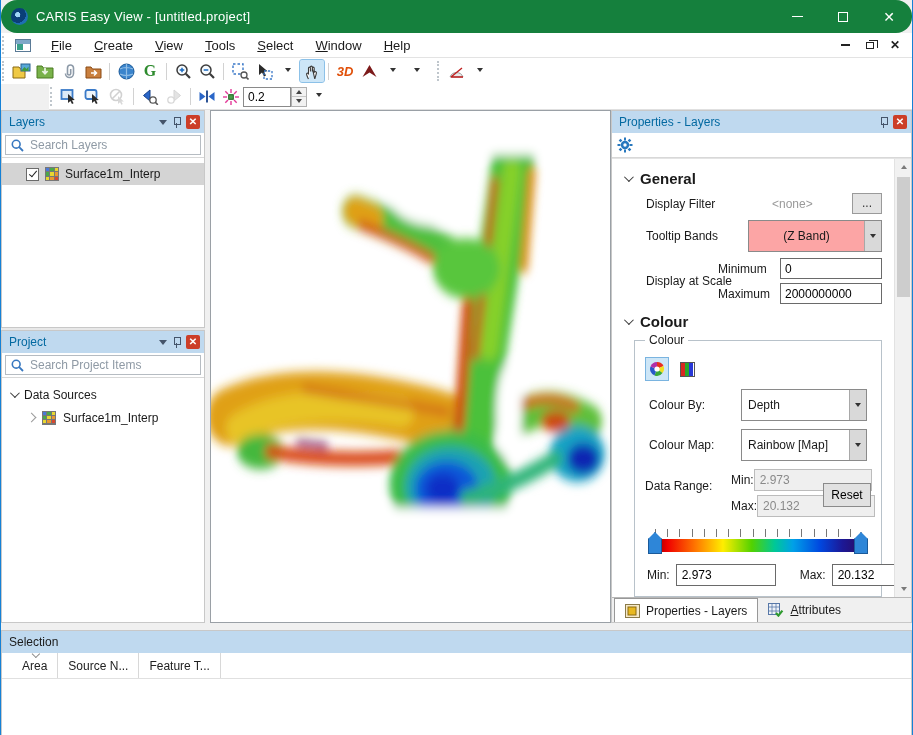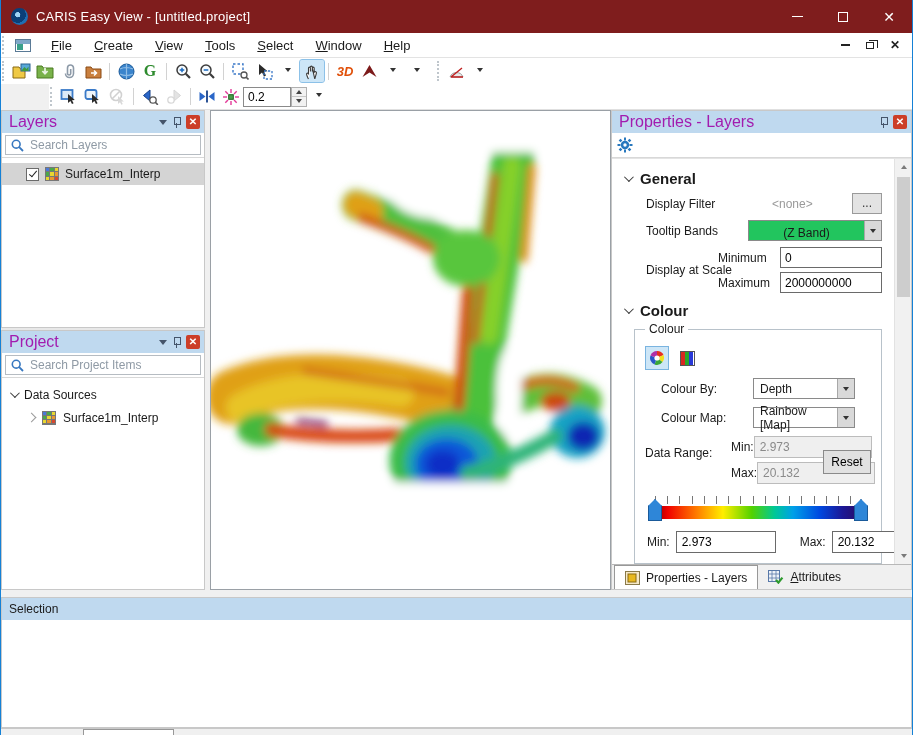--- a/index.html
+++ b/index.html
@@ -4,21 +4,21 @@
 <style>
   * { box-sizing: border-box; margin: 0; padding: 0; }
   html,body { width: 913px; height: 735px; overflow: hidden; }
   body {
     font-family: "Liberation Sans", sans-serif;
     font-size: 12px; color: #1a1a1a; background: #f0f0f0;
     border-left: 1px solid #1581d6; border-right: 1px solid #1581d6;
     display: flex; flex-direction: column;
   }
   
-  .titlebar { height: 33px; background: #7f1d1d; color: #fff; display: flex; align-items: center; flex: 0 0 33px; }
+  .titlebar { height: 33px; background: #15803d; color: #fff; display: flex; align-items: center; flex: 0 0 33px; border-radius: 16px; }
   .app-ico { width: 17px; height: 17px; border-radius: 50%; background: radial-gradient(circle at 40% 40%, #9fd4f6 0 18%, #0a3f78 19% 55%, #1e6fb4 56% 100%); margin: 0 8px 0 10px; }
   .t-title { font-size: 13px; letter-spacing: .2px; }
   .t-btns { margin-left: auto; display: flex; height: 100%; }
   .t-btn { width: 46px; height: 100%; display: flex; align-items: center; justify-content: center; font-size: 14px; color:#fff; }
   .t-btn .sq { width: 10px; height: 10px; border: 1px solid #fff; display: block; }
   .t-btn .mn { width: 11px; height: 1px; background: #fff; display: block; }
   
   .menubar { height: 25px; background: #fff; display: flex; align-items: center; border-bottom: 1px solid #e3e3e3; flex: 0 0 25px; }
   .grip { width: 6px; align-self: stretch; margin: 3px 1px; border-left: 2px dotted #bfc6cc; }
   .mdi-ico { width: 16px; height: 13px; border: 1px solid #5a7a96; margin: 0 9px 0 6px; background: linear-gradient(#7fa8c8 0 4px, #fff 4px); position: relative; }
@@ -47,21 +47,21 @@
   .spinner span + span { border-top: 1px solid #c8c8c8; }
   .up-t { width:0;height:0;border-left:3px solid transparent;border-right:3px solid transparent;border-bottom:4px solid #444; }
   .dn-t { width:0;height:0;border-left:3px solid transparent;border-right:3px solid transparent;border-top:4px solid #444; }
   
   .workspace { flex: 0 0 440px; display: flex; background: #e8e8e8; }
   .leftcol { width: 204px; display: flex; flex-direction: column; }
   .vsplit { width: 5px; background: #f0f0f0; }
   .panel { display: flex; flex-direction: column; background: #fff; border: 1px solid #c8c8c8; }
   .panel + .panel { margin-top: 2px; }
   .phead { height: 22px; background: #bfd9ef; display: flex; align-items: center; padding: 0 4px 0 7px; flex: 0 0 22px; }
-  .phead .ttl { font-size: 16px; color: #a21caf; }
+  .phead .ttl { font-size: 12px; color: #0369a1; }
   .phead .hbtns { margin-left: auto; display: flex; align-items: center; gap: 6px; }
   .hv { width: 0; height: 0; border-left: 4px solid transparent; border-right: 4px solid transparent; border-top: 5px solid #44546a; }
   .pin { width: 7px; height: 11px; position: relative; }
   .pin:before { content:""; position:absolute; left:1px; top:0; width:5px; height:6px; border:1px solid #44546a; }
   .pin:after { content:""; position:absolute; left:3px; top:6px; width:1px; height:5px; background:#44546a; }
   .xbtn { width: 14px; height: 14px; background: #cc3e28; border-radius: 2px; color: #fff; font-size: 10px; line-height: 13px; text-align: center; font-weight: bold; }
   .psearch { height: 25px; border-bottom: 1px solid #d8d8d8; display: flex; align-items: center; padding: 8px 3px; gap: 3px; flex: 0 0 25px; }
   .sbox { flex: 1; height: 20px; border: 1px solid #b6bcc2; display: flex; align-items: center; padding: 0 5px; gap: 6px; }
   .sbox input { border: none; outline: none; flex: 1; font-size: 12px; font-family: inherit; color: #333; min-width: 0; background: transparent; }
   .sbox input::placeholder { color: #8f9aa5; }
@@ -85,36 +85,36 @@
   .gear { width: 20px; height: 20px; display: flex; align-items: center; justify-content: center; }
   .pcontent { flex: 1; position: relative; padding: 2px 21px 0 6px; overflow: hidden; border-top: 1px solid #e4e4e4; }
   .scrollv { position: absolute; right: 0; top: 0; bottom: 0; width: 17px; background: #f1f1f1; border-left: 1px solid #e2e2e2; }
   .scrollv .ar { position: absolute; left: 0; width: 17px; height: 16px; display: flex; align-items: center; justify-content: center; }
   .scrollv .thumb { position: absolute; left: 2px; width: 13px; top: 18px; height: 120px; background: #cdcdcd; }
   .sec-h { display: flex; align-items: center; gap: 9px; margin: 9px 0 6px 6px; font-weight: bold; font-size: 15px; }
   .prow { display: flex; align-items: center; margin: 6px 8px 6px 28px; min-height: 21px; }
   .plbl { width: 102px; flex: 0 0 102px; }
   .pval-gray { color: #9a9a9a; flex: 1; padding-left: 24px; }
   .browse { width: 30px; height: 21px; background: #e3e3e3; border: 1px solid #9a9a9a; text-align: center; line-height: 18px; color:#333; }
-  .ddown { flex: 1; height: 21px; background: #22c55e; border: 1px solid #8a8a8a; display: flex; align-items: flex-end; position: relative; }
+  .ddown { flex: 1; height: 32px; background: #fca5a5; border: 1px solid #8a8a8a; display: flex; align-items: center; position: relative; }
   .ddown .dv { flex: 1; text-align: center; }
   .ddown .dvl { flex: 1; text-align: left; padding-left: 6px; background: #fff; height: 100%; display:flex; align-items:center; }
   .ddown .da { width: 17px; height: 100%; display: flex; align-items: center; justify-content: center; border-left: 1px solid #a8a8a8; background:#d9d9d9; }
   .dsgrp { position: relative; margin-left: 28px; margin-right: 8px; }
   .dsgrp .span-lbl { position: absolute; left: 0; top: 50%; transform: translateY(-50%); }
   .dsrow { display: flex; align-items: center; margin: 4px 0 4px 72px; }
   .dsrow .slbl { width: 62px; }
   .inp { height: 21px; border: 1px solid #6a6a6a; padding: 0 4px; font-family: inherit; font-size: 12px; flex: 1; min-width: 0; }
   .groupbox { border: 1px solid #b8c2ca; margin: 10px 8px 0 16px; position: relative; padding: 12px 10px 8px 10px; }
   .groupbox .legend { position: absolute; top: -8px; left: 10px; background: #fff; padding: 0 4px; }
   .cbtn { width: 24px; height: 24px; border: 1px solid transparent; display: flex; align-items: center; justify-content: center; }
   .cbtn.sel { background: #cde6f7; border-color: #7ab4e0; }
   .rgb-ico { width: 15px; height: 15px; display: flex; border: 1px solid #555; }
   .rgb-ico b { flex: 1; }
-  .grow { display: flex; align-items: center; margin: 8px 16px; }
+  .grow { display: flex; align-items: center; margin: 8px 4px; }
   .grow .glbl { width: 92px; flex: 0 0 92px; }
   .dr-wrap { position: relative; margin-top: 8px; }
   .dr-lbl { position: absolute; left: 0; top: 10px; }
   .drrow { display: flex; align-items: center; margin: 4px 0 4px 86px; }
   .drrow .mlbl { width: 36px; }
   .inp-dis { height: 22px; border: 1px solid #bcbcbc; background: #efefef; color: #8a8a8a; padding: 0 5px; font-family: inherit; font-size: 12px; width: 118px; }
   .reset { position: absolute; right: 0; top: 14px; width: 48px; height: 24px; background: #e1e1e1; border: 1px solid #8a8a8a; font-family: inherit; font-size: 12px; }
   .slider { margin: 12px 2px 4px 2px; position: relative; }
   .ticks { height: 8px; margin: 0 8px 2px 8px; background: repeating-linear-gradient(90deg, #777 0 1px, transparent 1px 12.2px); }
   .ramp { height: 13px; margin: 0 8px; background: linear-gradient(90deg,#8f0000 0%,#f00000 6%,#ff7a00 20%,#ffee00 33%,#52d200 47%,#00c896 58%,#00a0e8 67%,#0048e0 80%,#1c1896 91%,#2a0a64 100%); }
@@ -635,20 +635,32 @@
     </div>
   </div>
 </div>
 
 <div class="hsplit"></div>
 
 <div class="selpanel">
   <div class="selhead">
     <span>Selection</span>
   </div>
+  <div class="cols">
+    <span class="col">
+        <span class="sortch"></span>
+        <span>Area</span>
+      </span>
+    <span class="col">
+        <span>Source N...</span>
+      </span>
+    <span class="col">
+        <span>Feature T...</span>
+      </span>
+  </div>
   <div style="flex:1;background:#fff"></div>
 </div>
 
 <div class="btabs">
   <span class="btab">
     <svg width="15" height="13" viewBox="0 0 15 13">
         <rect x="0.5" y="0.5" width="14" height="12" fill="#f4f4f4" stroke="#6a7a8a"></rect>
         <rect x="0.5" y="0.5" width="14" height="3" fill="#b8c8d8" stroke="#6a7a8a"></rect>
         <path d="M3 8 h5 v-2.5 l4 3.5 -4 3.5 V10 H3z" fill="#d03818"></path>
       </svg>

